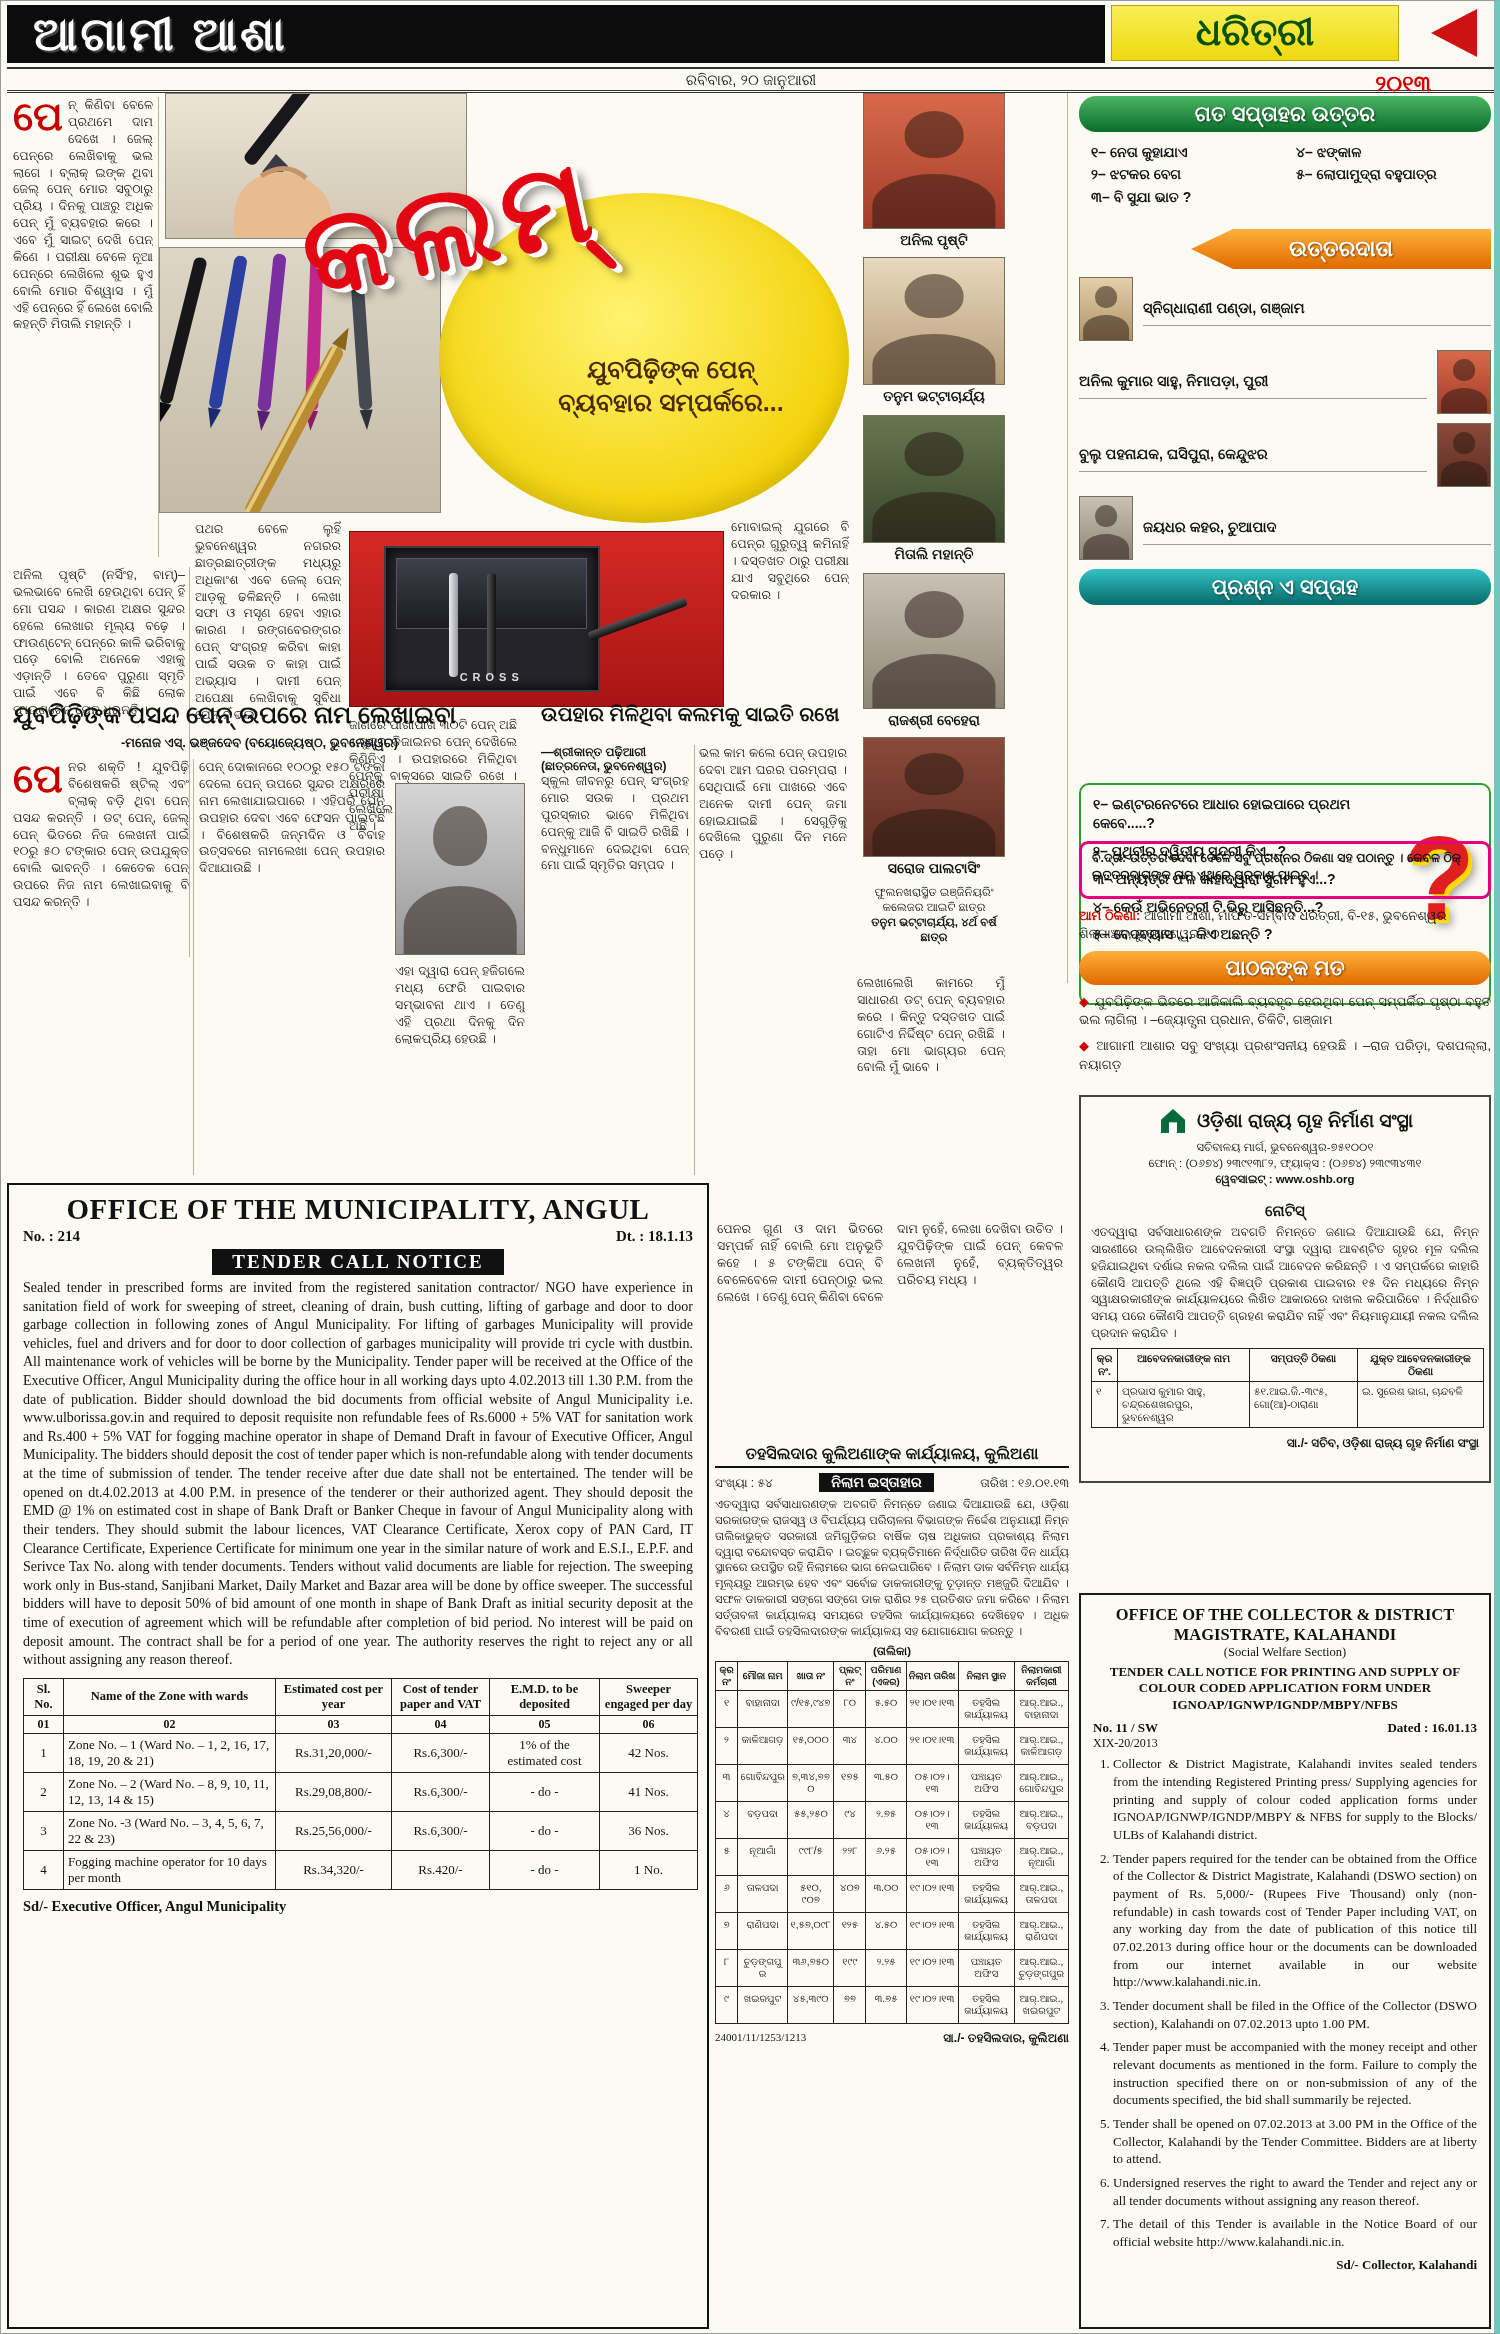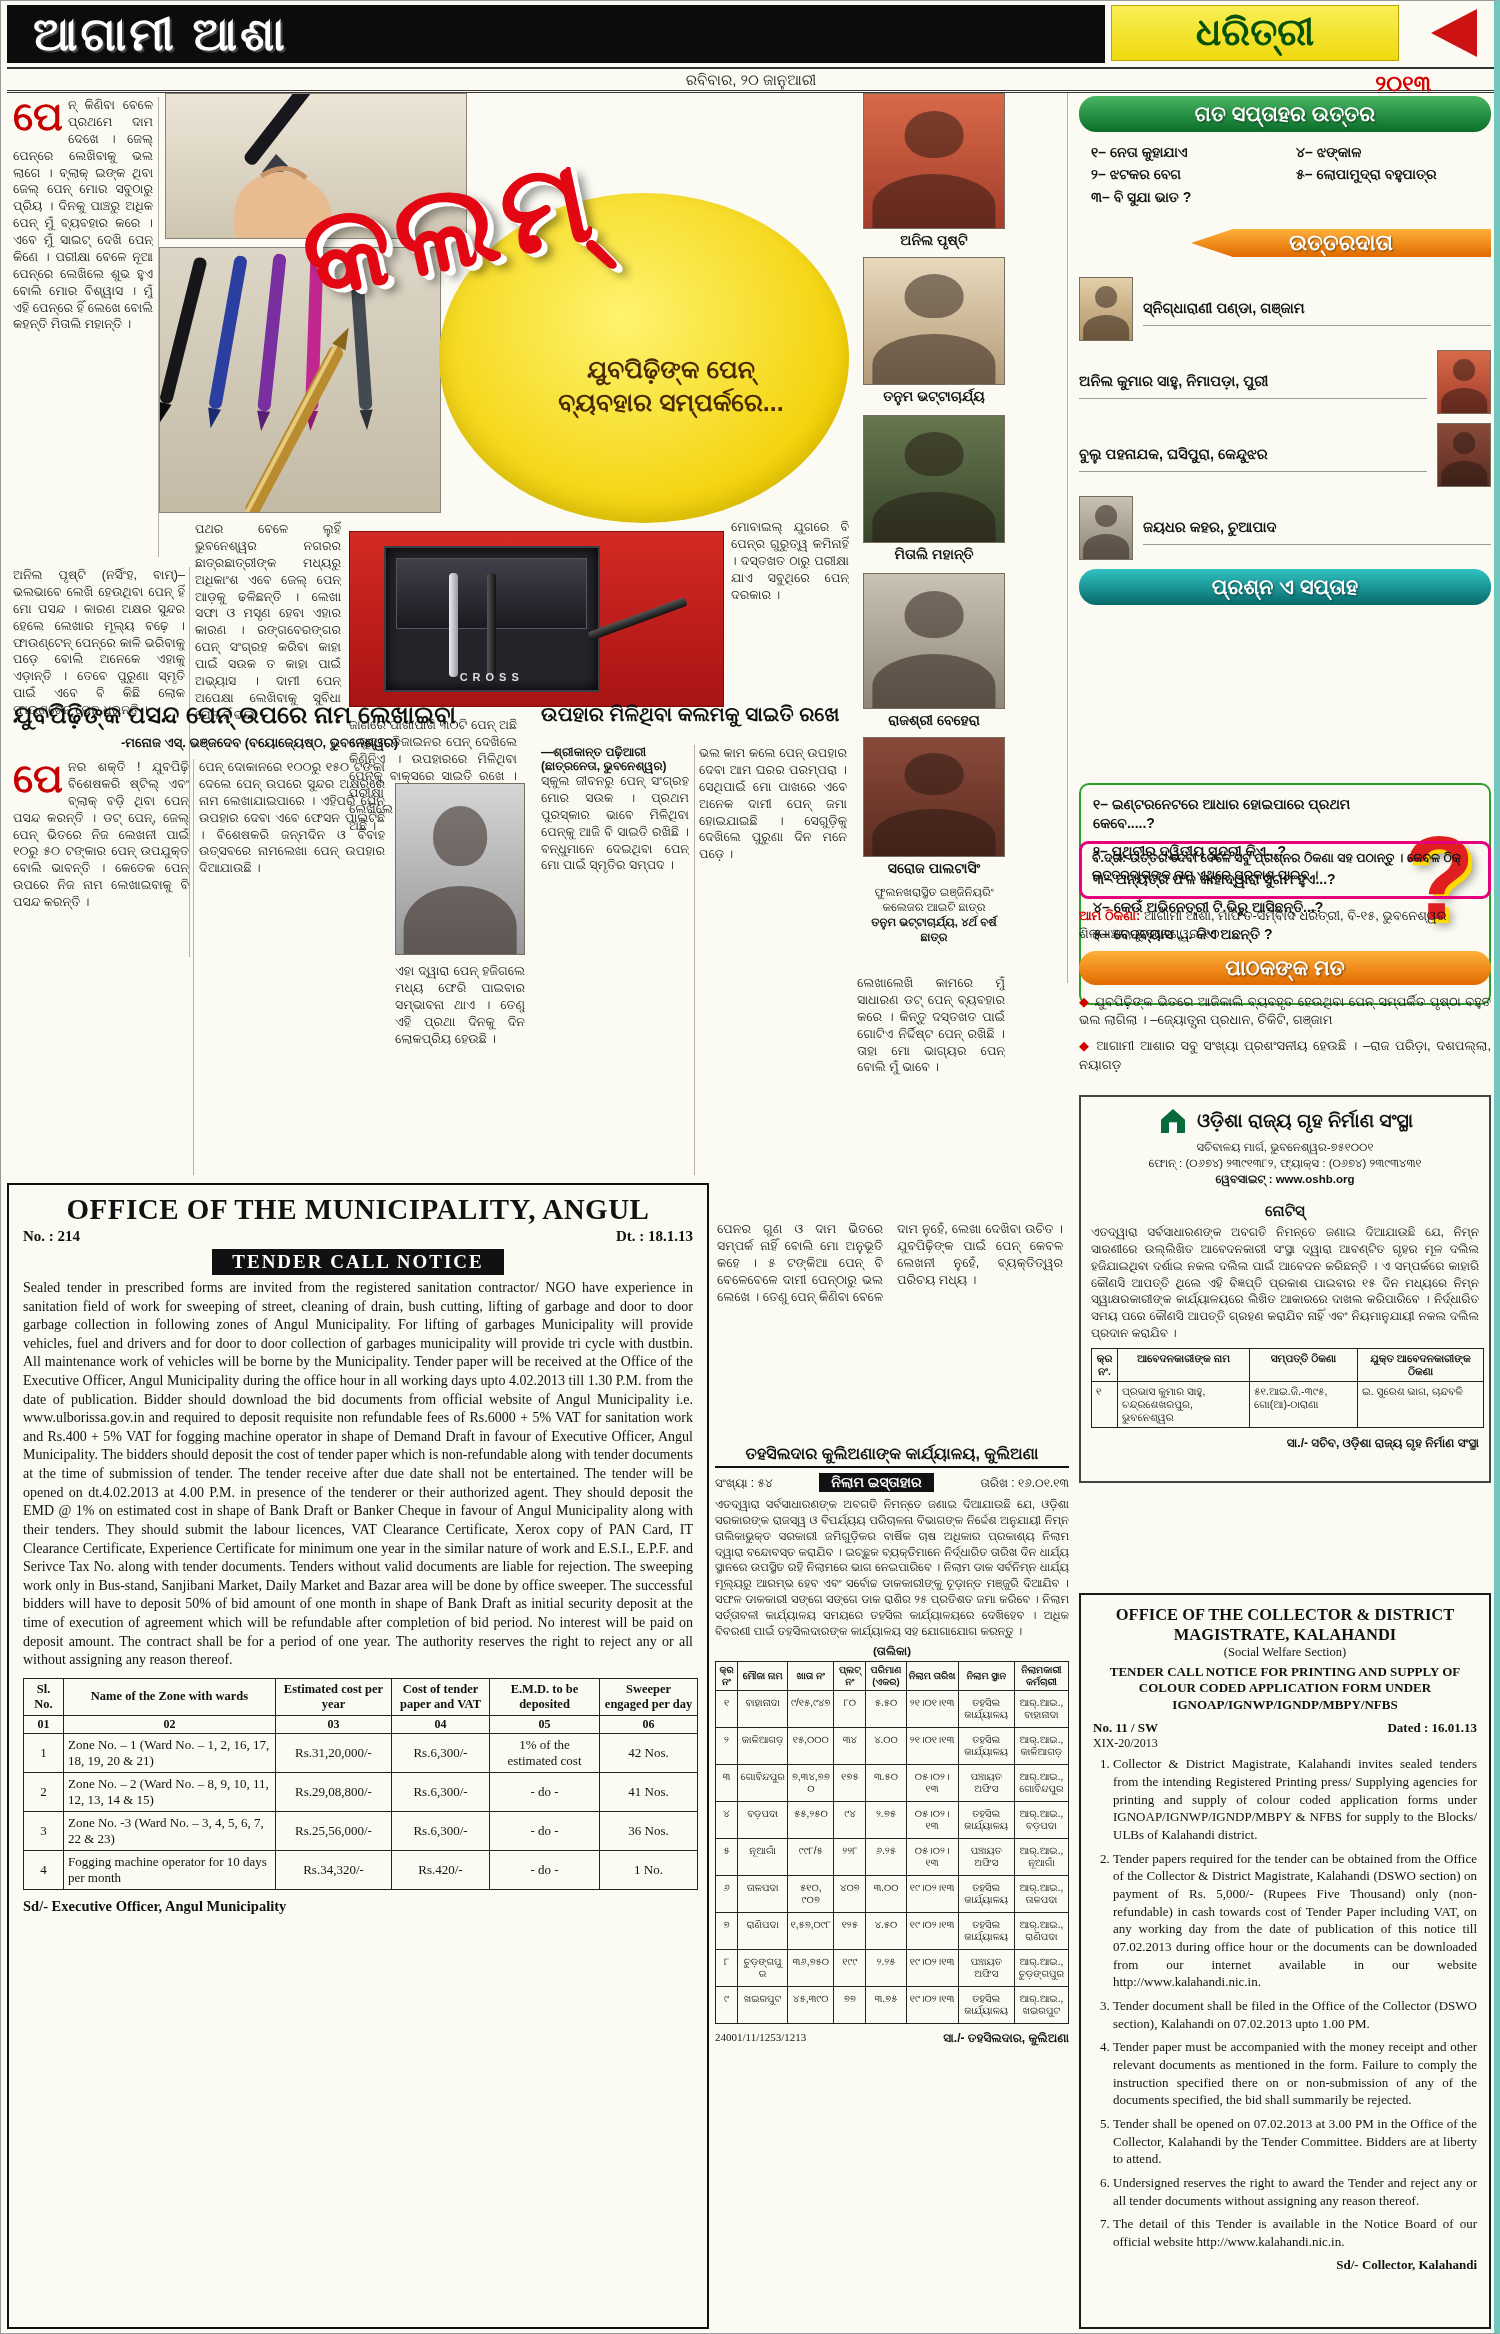--- a/index.html
+++ b/index.html
@@ -257,21 +257,21 @@
   <div class="abs bar green" style="left:1078px;top:95px;width:412px;height:36px">ଗତ ସପ୍ତାହର ଉତ୍ତର</div>
   <ul class="abs anslist" style="left:1090px;top:140px;width:392px;height:82px">
 
   <li>୧– ନେତା କୁହାଯାଏ</li>
       <li>୨– ଝଟକର ବେଗ</li>
       <li>୩– ବି ସୁଯା ଭାତ ?</li>
       <li>୪– ଝଙ୍କାଳ</li>
       <li>୫– ଲୋପାମୁଦ୍ରା ବହୁପାତ୍ର</li>
     </ul>
 
-  <div class="abs arrowhdr" style="left:1190px;top:228px;width:300px;height:28px">ଉତ୍ତରଦାତା</div>
+  <div class="abs arrowhdr" style="left:1190px;top:228px;width:300px;height:40px">ଉତ୍ତରଦାତା</div>
   <div class="abs" style="left:1078px;top:276px;width:412px;height:288px">
     <div class="rrow">
       <div class="photo sphoto t7"></div>
       <div class="rlabel">ସ୍ନିଗ୍ଧାରାଣୀ ପଣ୍ଡା, ଗଞ୍ଜାମ</div>
     </div>
     <div class="rrow">
       <div class="rlabel">ଅନିଲ କୁମାର ସାହୁ, ନିମାପଡ଼ା, ପୁରୀ</div>
       <div class="photo sphoto t1"></div>
     </div>
     <div class="rrow">

